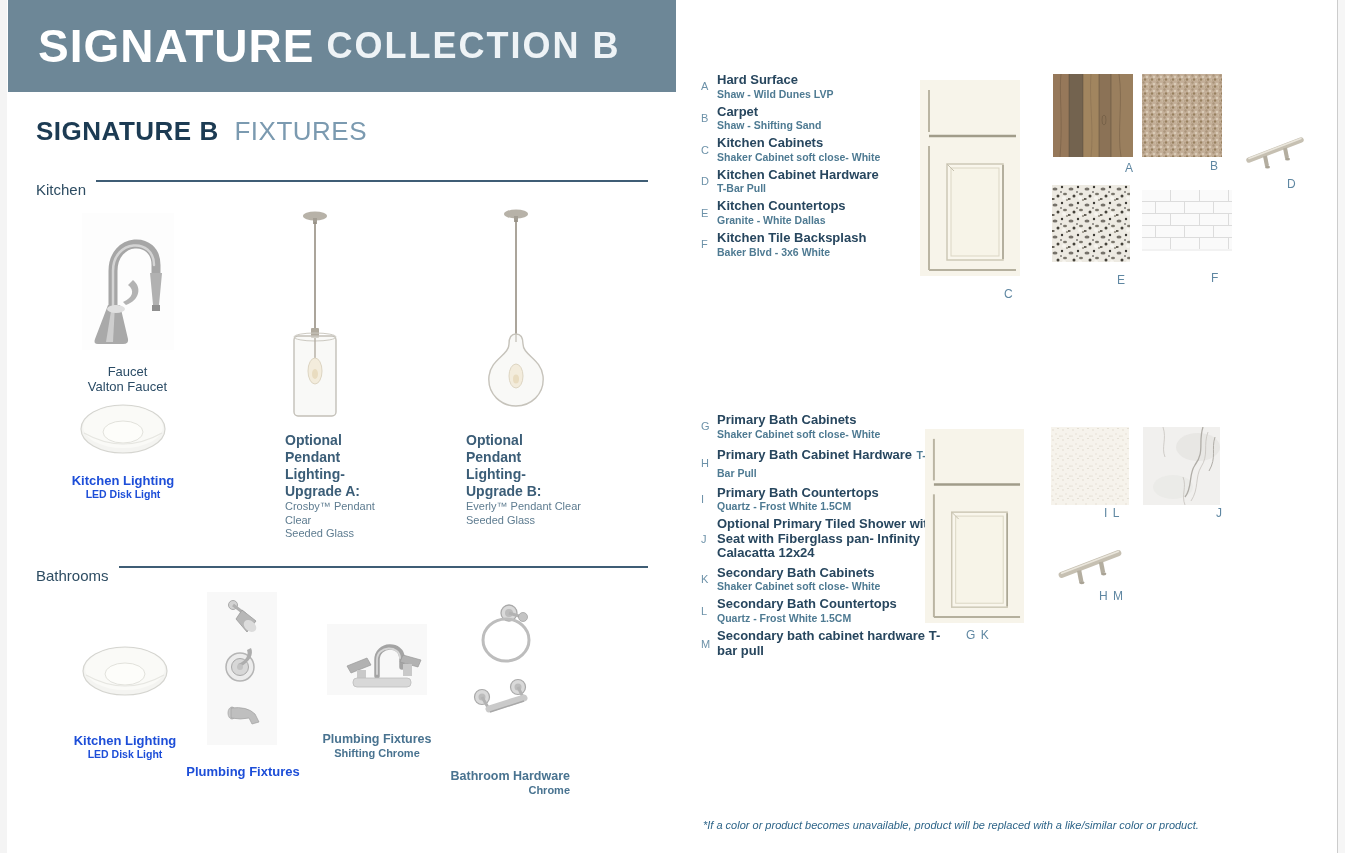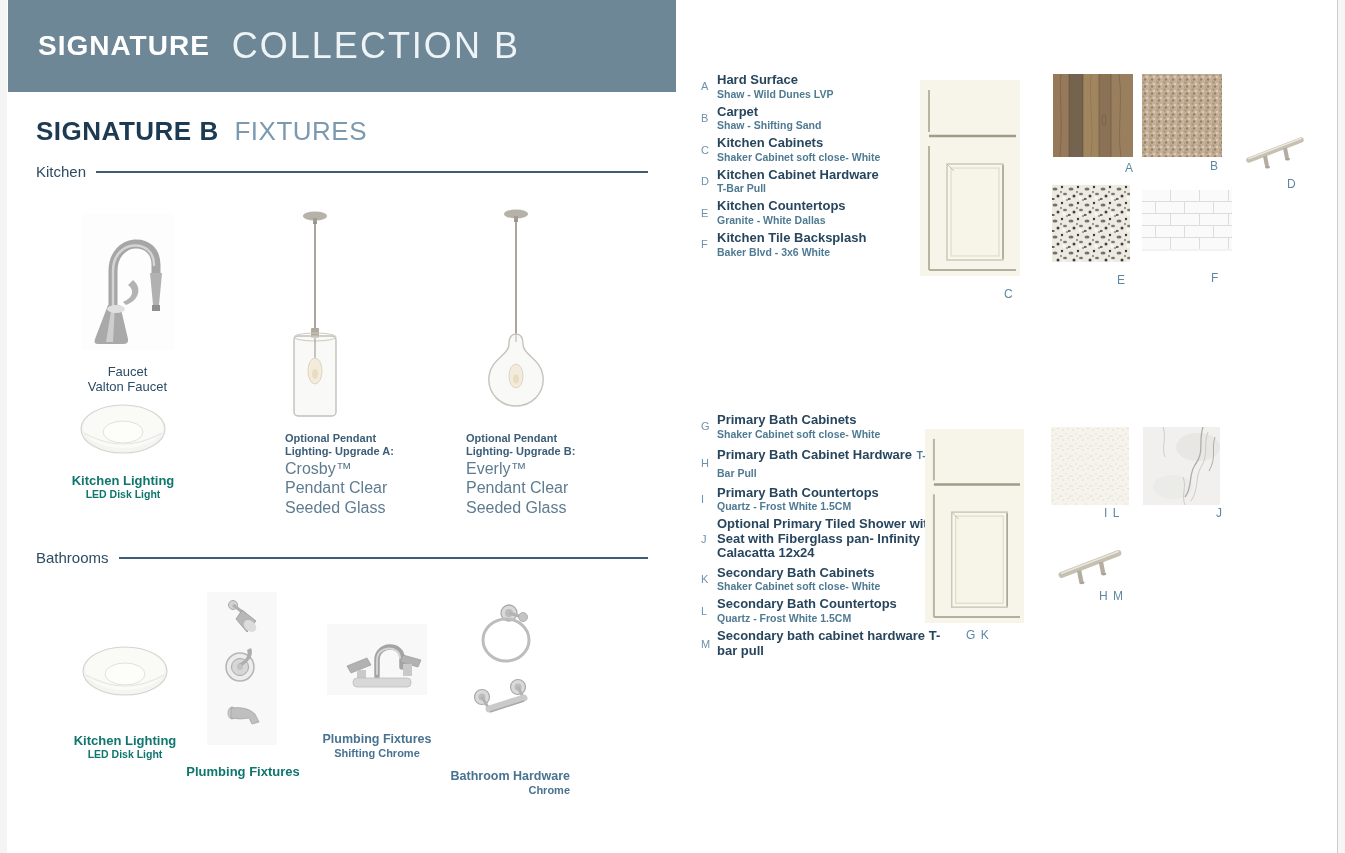--- a/index.html
+++ b/index.html
@@ -7,43 +7,43 @@
         font-family:"Liberation Sans",sans-serif;}
 
   
   .edge-left{position:absolute;left:0;top:0;width:7px;height:853px;background:#f4f4f4;}
   .edge-right-line{position:absolute;left:1337px;top:0;width:1px;height:853px;background:#cccccc;}
   .edge-right{position:absolute;left:1338px;top:0;width:7px;height:853px;background:#f6f6f6;}
 
   
   .banner{position:absolute;left:8px;top:0;width:668px;height:92px;background:#6d8797;
           display:flex;align-items:center;padding-left:30px;box-sizing:border-box;}
-  .banner .t-bold{color:#ffffff;font-weight:bold;font-size:28px;letter-spacing:1px;}
-  .banner .t-light{color:#eef3f6;font-weight:400;font-size:36px;letter-spacing:2px;margin-left:22px;}
+  .banner .t-bold{color:#ffffff;font-weight:bold;font-size:46px;letter-spacing:1px;}
+  .banner .t-light{color:#eef3f6;font-weight:700;font-size:36px;letter-spacing:2px;margin-left:12px;}
 
   
   .h2{position:absolute;font-size:26px;letter-spacing:.5px;white-space:nowrap;}
   .h2 .hd{color:#1c3b53;font-weight:bold;}
   .h2 .hl{color:#7b9ab0;font-weight:400;margin-left:8px;}
 
   .sec-head{position:absolute;display:flex;align-items:center;}
-  .sec-label{font-size:15px;color:#2d4c62;white-space:nowrap;}
+  .sec-label{font-size:15px;color:#2d4c62;white-space:nowrap;margin-top:18px;}
   .sec-line{flex:1;height:2px;background:#3f5d75;margin-left:10px;}
 
   
   .cap{position:absolute;text-align:center;color:#2b4c66;font-size:13px;line-height:1.18;}
   .cap .l2{font-size:13px;}
   .cap.small2 .l2{font-size:10.5px;}
-  .cap.bold{font-weight:bold;color:#0f766e;}
+  .cap.bold{font-weight:bold;color:#1d4ed8;}
   .cap.slate{color:#497390;font-size:12.5px;font-weight:bold;}
   .cap.slate .l2{font-size:11px;font-weight:bold;}
 
   .pcap{position:absolute;text-align:left;line-height:1.22;}
-  .pcap .b{display:block;font-weight:bold;font-size:11px;color:#3b5d77;}
-  .pcap .s{display:block;font-size:16px;color:#5e7c90;}
+  .pcap .b{display:block;font-weight:bold;font-size:14px;color:#3b5d77;}
+  .pcap .s{display:block;font-size:11px;color:#5e7c90;}
 
   .img{position:absolute;}
 
   
   .fin-list{position:absolute;width:230px;}
   .fin-item{display:flex;align-items:center;margin-bottom:5px;}
   .fin-letter{width:16px;flex:0 0 16px;font-size:11px;color:#6d92a9;text-align:left;}
   .fin-body{flex:1;}
   .fin-title{font-size:13px;font-weight:bold;color:#27465e;line-height:1.12;}
   .fin-sub{font-size:10.5px;color:#4e7a92;line-height:1.15;font-weight:bold;}
@@ -478,16 +478,17 @@
       <line x1="6" y1="32" x2="58" y2="12" stroke="#c6c0b2" stroke-width="5.5" stroke-linecap="round"></line>
       <line x1="6" y1="30.5" x2="58" y2="10.5" stroke="#eae6dc" stroke-width="1.5" stroke-linecap="round"></line>
       <line x1="22" y1="28" x2="24" y2="38" stroke="#b4aea0" stroke-width="4"></line>
       <line x1="42" y1="20" x2="44" y2="30" stroke="#b4aea0" stroke-width="4"></line>
       <ellipse cx="24.5" cy="39" rx="2.5" ry="1.5" fill="#a9a395"></ellipse>
       <ellipse cx="44.5" cy="31" rx="2.5" ry="1.5" fill="#a9a395"></ellipse>
     </svg>
   </div>
   <div class="sw-label" style="left:1099px;top:589px;">H  M</div>
 
+  <div class="footnote" style="left:703px;top:819px;">*If a color or product becomes unavailable, product will be replaced with a like/similar color or product.</div>
 
   <div class="edge-right-line"></div>
   <div class="edge-right"></div>
 </div>
 
 </body></html>

